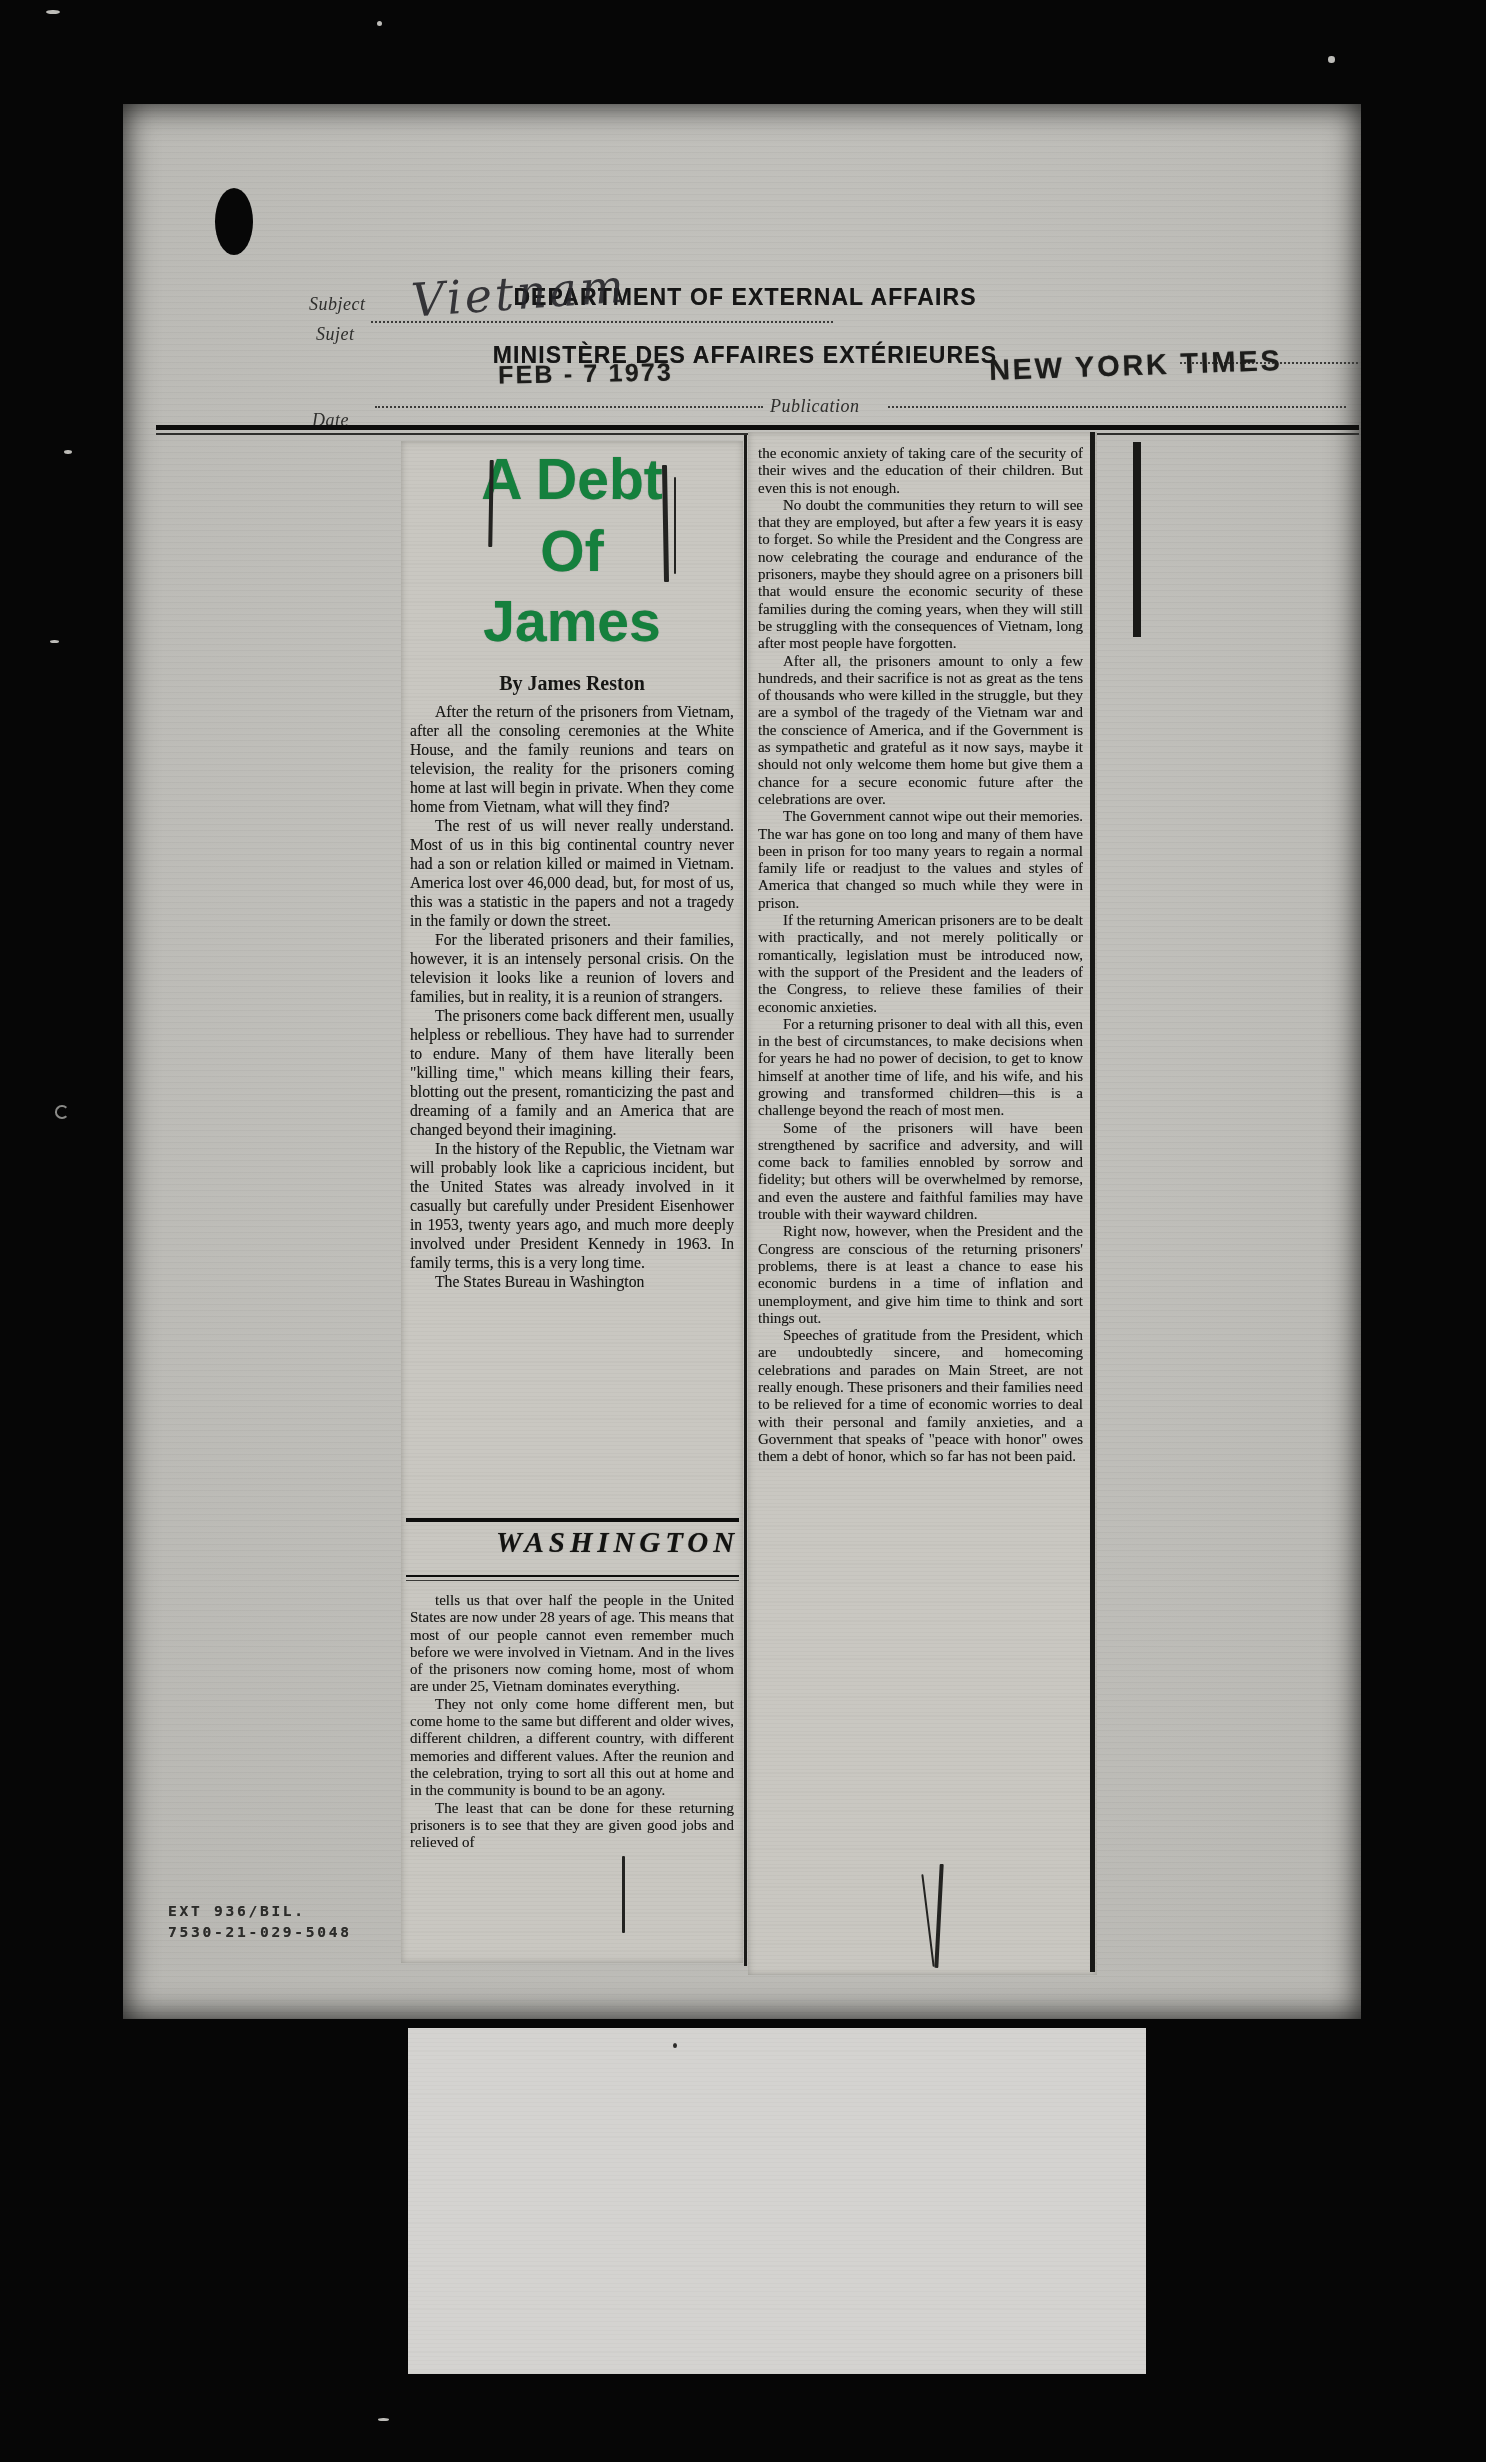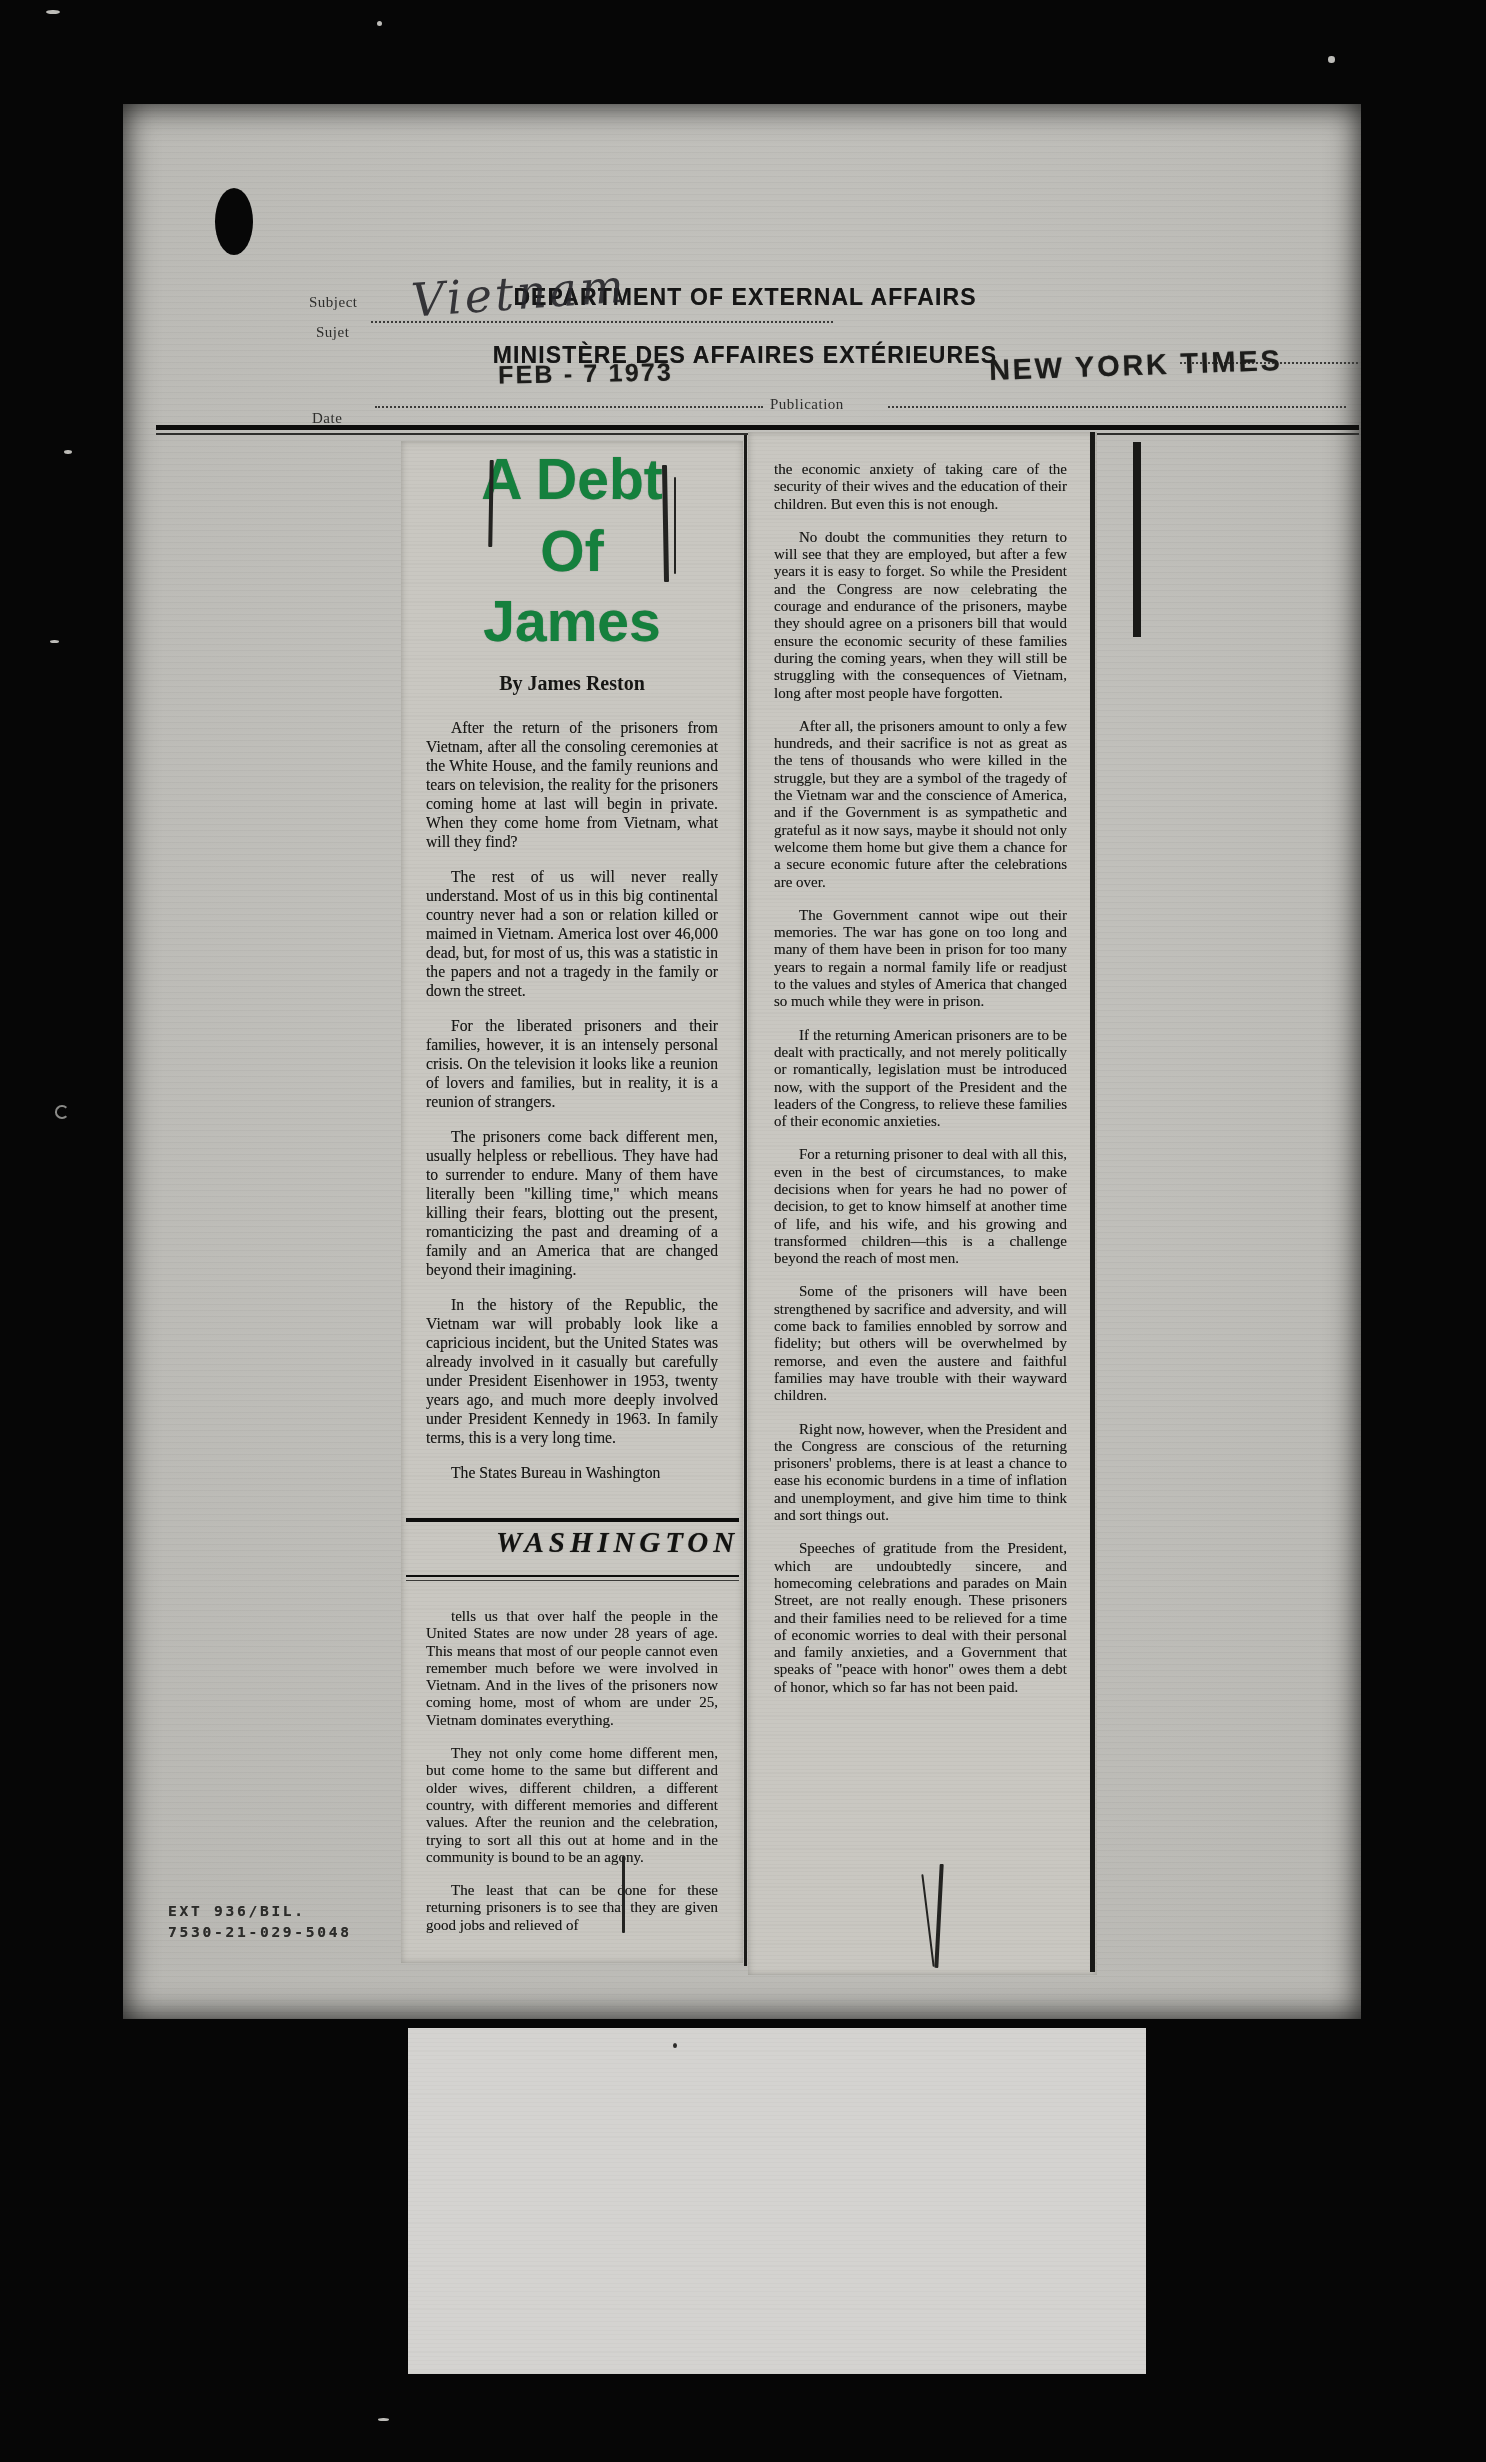--- a/index.html
+++ b/index.html
@@ -32,21 +32,21 @@
   .dept{
     position:absolute;left:162px;width:1166px;text-align:center;
     font-family:"Liberation Sans", sans-serif;font-weight:700;
     color:#161616;letter-spacing:1.1px;font-size:23px;
     transform:scaleY(1.05);
     text-shadow:0 0 0.5px rgba(0,0,0,0.5);
   }
   .dept-en{top:180px;}
   .dept-fr{top:238px;}
   .label-it{
-    position:absolute;font-size:15px;color:#2e2e2c;
+    position:absolute;font-style:italic;font-size:18px;color:#2e2e2c;
     font-family:"Liberation Serif", serif;letter-spacing:0.5px;
   }
   .dotted{position:absolute;border-bottom:2.2px dotted #3a3a38;height:0;}
   .handwriting{
     position:absolute;left:411px;top:266px;
     font-style:italic;font-size:46px;color:#26262a;
     font-family:"DejaVu Serif", serif;
     transform:rotate(-4deg);letter-spacing:3.2px;opacity:.9;
   }
   .stamp{
@@ -74,21 +74,21 @@
     font-size:57px;line-height:1;text-shadow:0 0 1.1px rgba(10,10,10,0.4);
   }
   .byline{
     position:absolute;left:401px;width:342px;text-align:center;
     font-weight:700;font-size:20px;color:#161614;
   }
   .colflow{
     position:absolute;overflow:hidden;color:#181816;
     text-align:justify;text-shadow:0 0 0.5px rgba(25,25,22,0.45);
   }
-  .colflow p{margin:16px;text-indent:25px;}
+  .colflow p{margin:0;text-indent:25px;}
   .colflow p.noindent{text-indent:0;}
   .flow1{left:410px;top:702px;width:324px;height:816px;font-size:15.7px;line-height:19px;}
   .flow1b{left:410px;top:1592px;width:324px;height:368px;font-size:15px;line-height:17.3px;}
   .flow2{left:758px;top:445px;width:325px;height:1524px;font-size:15px;line-height:17.3px;}
 
   .wash-head{
     position:absolute;left:406px;top:1526px;width:333px;text-align:right;
     font-style:italic;font-weight:700;font-size:29px;letter-spacing:4.9px;
     color:#131311;text-shadow:0 0 1.1px rgba(10,10,10,0.4);
   }

